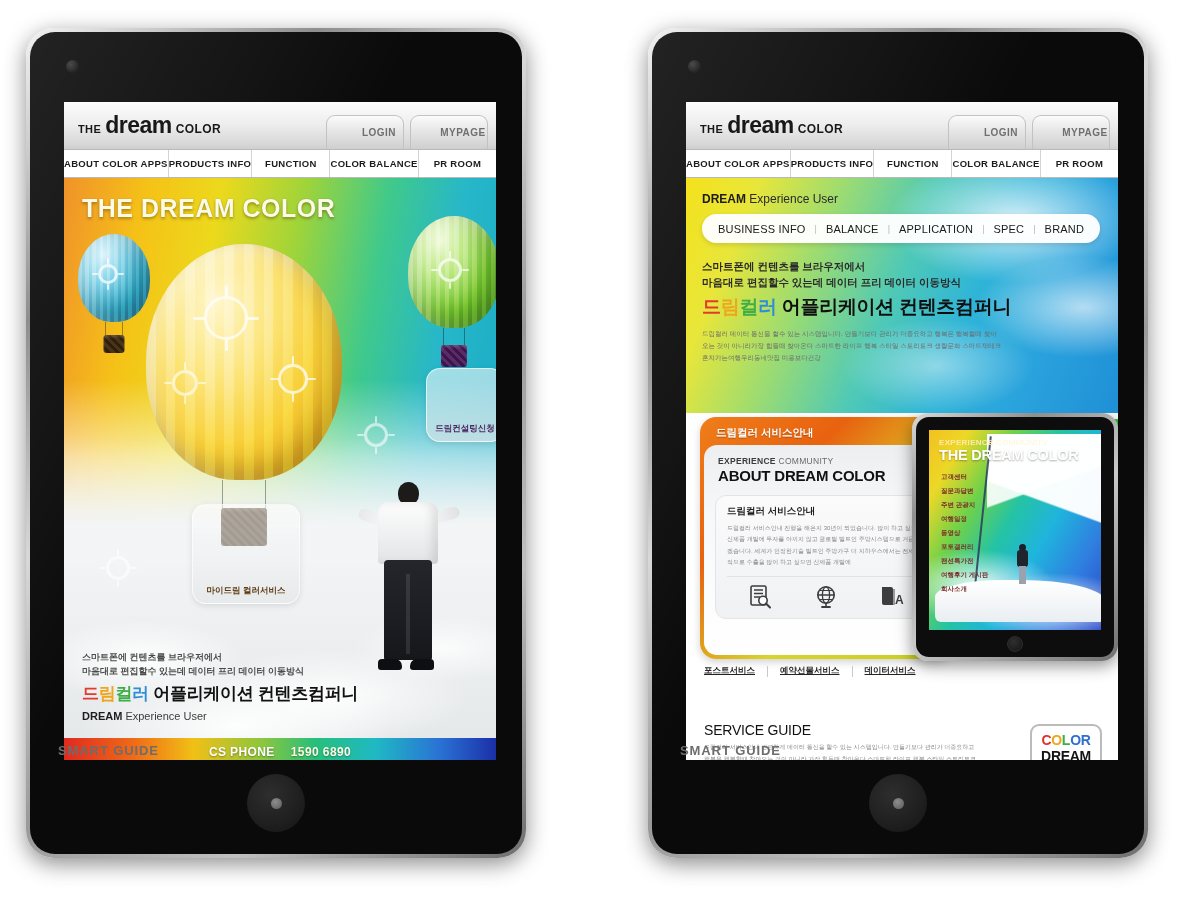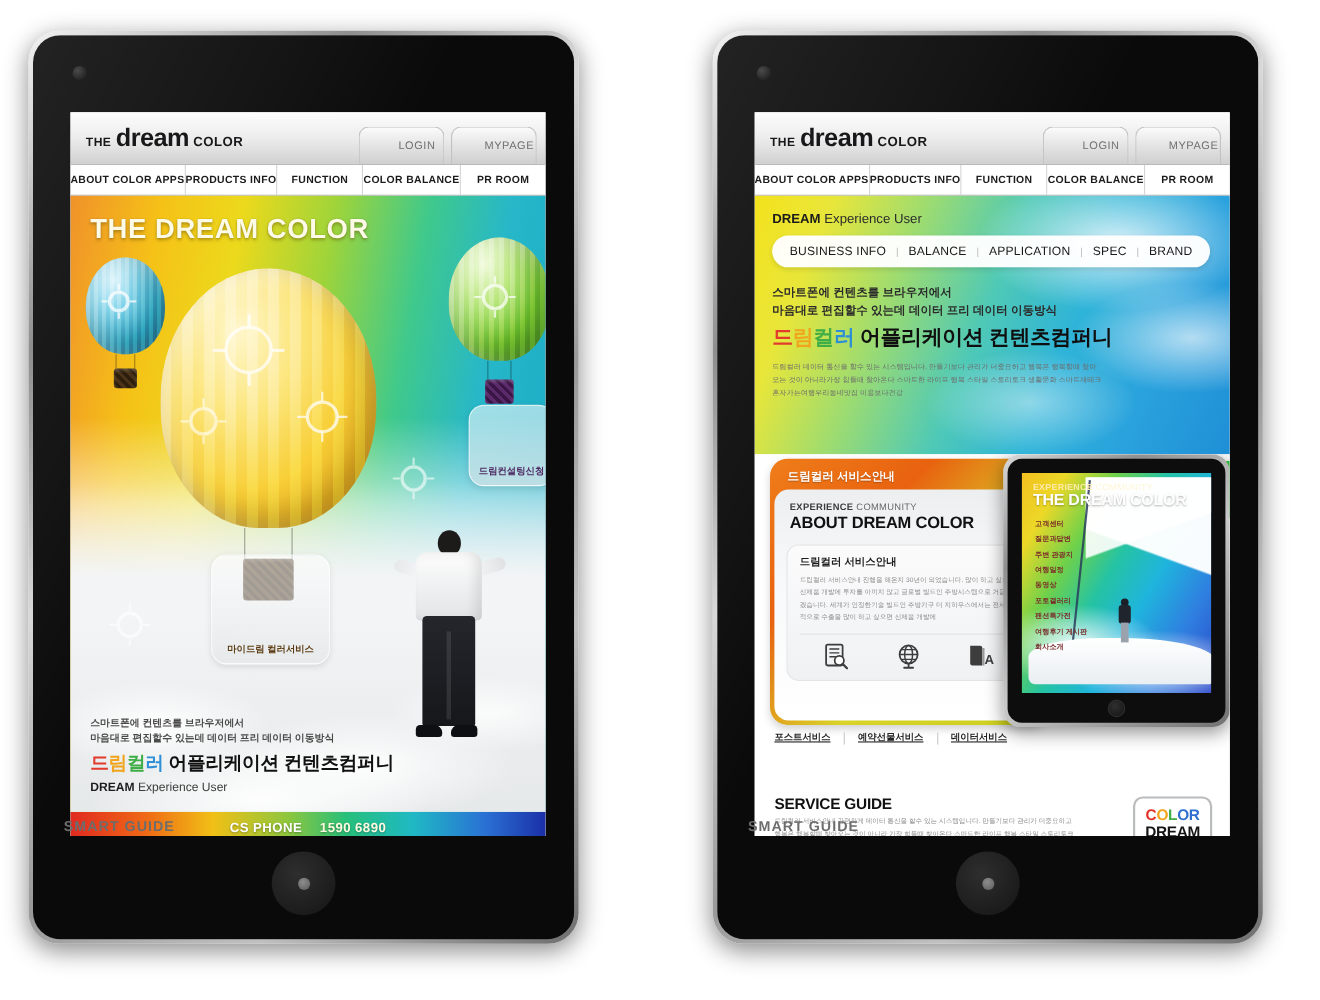--- a/index.html
+++ b/index.html
@@ -70,21 +70,21 @@
   .logo .the  { font-size: 11px; font-weight: bold; letter-spacing: .4px; }
   .logo .dream{ font-size: 23px; font-weight: bold; margin: 0 4px; letter-spacing: -.5px; }
   .logo .color{ font-size: 12px; font-weight: bold; letter-spacing: .4px; }
   .hdr-tabs { position: absolute; right: 8px; bottom: 0; display: flex; gap: 6px; }
   .hdr-tab {
     width: 78px; height: 34px;
     border-radius: 9px 9px 0 0;
     background: linear-gradient(180deg,#fbfbfb 0%,#e6e6e6 45%,#cfcfcf 100%);
     border: 1px solid #c2c2c2; border-bottom: none;
     display: flex; align-items: center; justify-content: center;
-    font-size: 10px; font-weight: normal; color: #6f6f6f; letter-spacing: .5px; padding-left: 28px;
+    font-size: 10px; font-weight: bold; color: #6f6f6f; letter-spacing: .5px; padding-left: 28px;
   }
 
   
   .site-nav {
     display: flex; height: 29px; background: #fff;
     border-top: 1px solid #b9b9b9; border-bottom: 1px solid #b9b9b9;
   }
   .nav-item {
     flex: 1; display: flex; align-items: center; justify-content: center;
     font-size: 9.5px; font-weight: bold; color: #1b1b1b; letter-spacing: .3px;
@@ -344,21 +344,21 @@
   .mini-menu li { list-style: none; font-size: 6.5px; font-weight: bold; color: #7a2a2a; line-height: 2.15; white-space: nowrap; }
   .mini-home {
     position: absolute; left: 50%; bottom: 5px; transform: translateX(-50%);
     width: 16px; height: 16px; border-radius: 50%;
     background: radial-gradient(circle at 40% 35%,#2f2f2f,#141414);
     border: 1px solid #2d2d2d;
   }
 
   
   .r-guide { position: relative; height: 100px; background: linear-gradient(180deg,#ffffff 0%,#ffffff 70%,#f3f4f5 100%); }
-  .r-guide .gt { position: absolute; left: 18px; top: 14px; font-size: 14px; font-weight: bold; color: #111; letter-spacing: -.2px; }
+  .r-guide .gt { position: absolute; left: 18px; top: 14px; font-size: 14px; font-weight: normal; color: #111; letter-spacing: -.2px; }
   .r-guide .gp { position: absolute; left: 18px; top: 34px; width: 272px; font-size: 6px; color: #8a8a8a; line-height: 1.95; }
   .bubble {
     position: absolute; right: 16px; top: 16px; width: 72px; height: 48px;
     border: 2px solid #b9bbbd; border-radius: 9px; background: #fff;
     display: flex; flex-direction: column; align-items: center; justify-content: center;
   }
   .bubble::after {
     content: ''; position: absolute; left: 14px; bottom: -13px;
     width: 0; height: 0;
     border-left: 9px solid transparent; border-right: 13px solid transparent;

